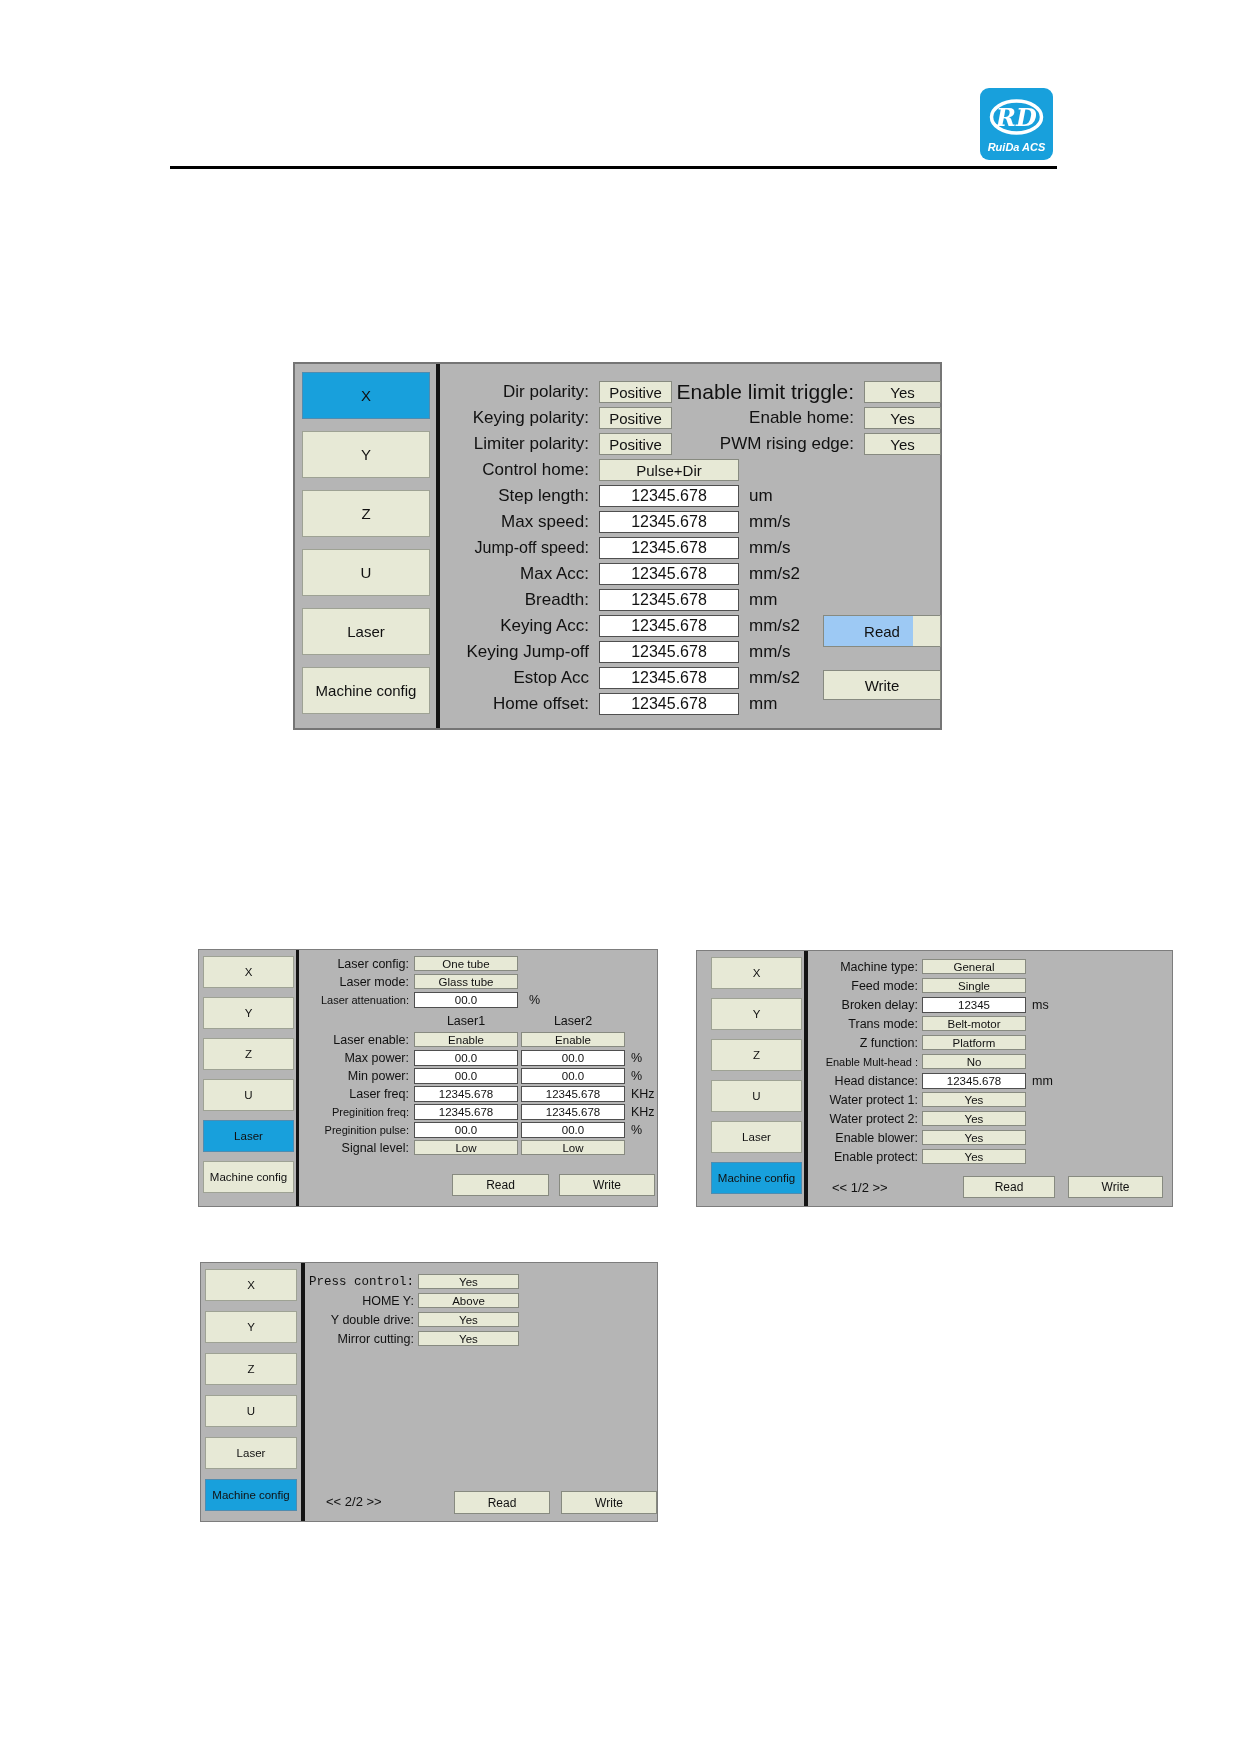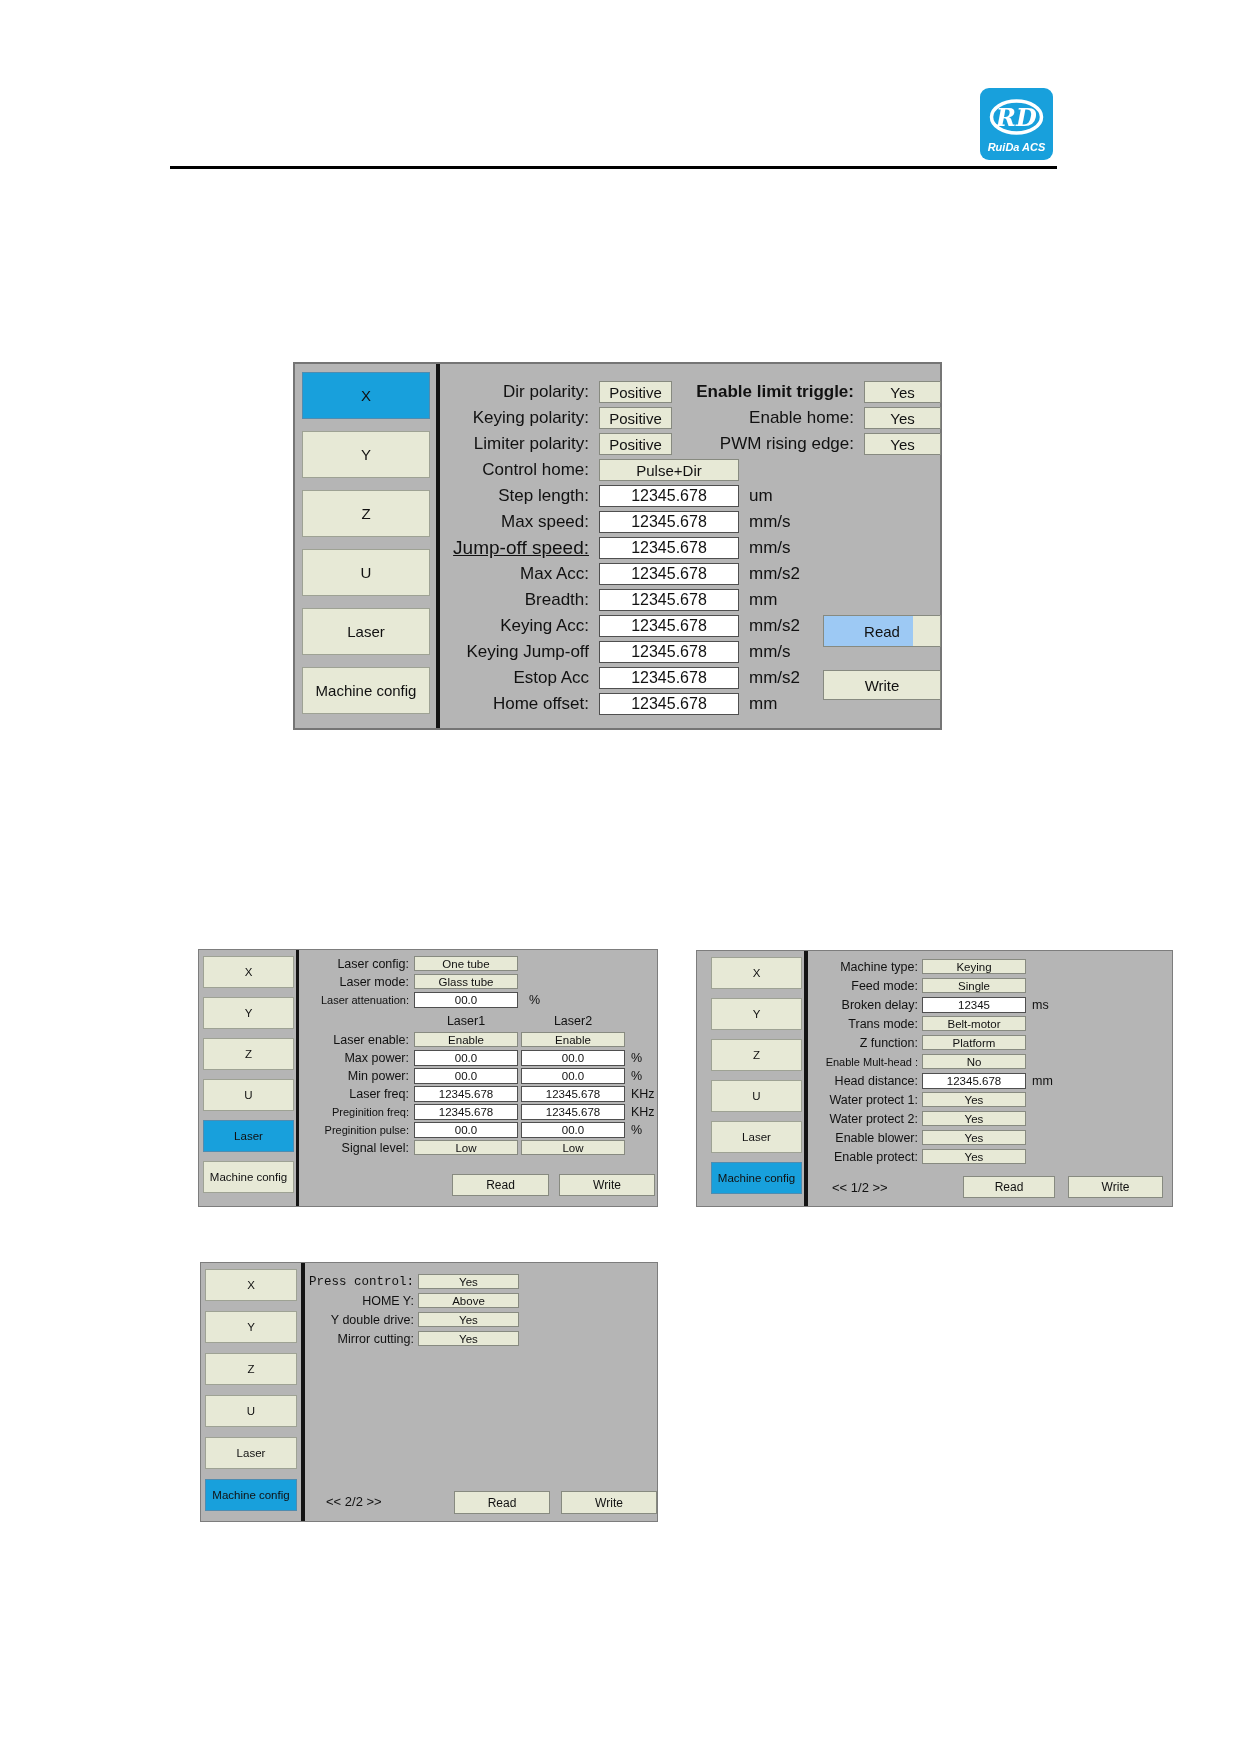--- a/index.html
+++ b/index.html
@@ -72,42 +72,42 @@
     <div class="lbl" style="left: 116px; top: 95px; width: 178px; height: 22px; font-size: 17px;">Control home:</div>
     <div class="vbtn" style="left: 304px; top: 95px; width: 140px; height: 22px; font-size: 15px;">
       <span>Pulse+Dir</span>
     </div>
     <div class="lbl" style="left: 116px; top: 121px; width: 178px; height: 22px; font-size: 17px;">Step length:</div>
     <div class="vinput" style="left: 304px; top: 121px; width: 140px; height: 22px; font-size: 16px;">12345.678</div>
     <div class="unit" style="left: 454px; top: 121px; height: 22px; font-size: 17px;">um</div>
     <div class="lbl" style="left: 116px; top: 147px; width: 178px; height: 22px; font-size: 17px;">Max speed:</div>
     <div class="vinput" style="left: 304px; top: 147px; width: 140px; height: 22px; font-size: 16px;">12345.678</div>
     <div class="unit" style="left: 454px; top: 147px; height: 22px; font-size: 17px;">mm/s</div>
-    <div class="lbl" style="left: 116px; top: 173px; width: 178px; height: 22px; font-size: 19px; text-decoration: underline;">Jump-off speed:</div>
+    <div class="lbl" style="left: 116px; top: 173px; width: 178px; height: 22px; font-size: 16px;">Jump-off speed:</div>
     <div class="vinput" style="left: 304px; top: 173px; width: 140px; height: 22px; font-size: 16px;">12345.678</div>
     <div class="unit" style="left: 454px; top: 173px; height: 22px; font-size: 17px;">mm/s</div>
     <div class="lbl" style="left: 116px; top: 199px; width: 178px; height: 22px; font-size: 17px;">Max Acc:</div>
     <div class="vinput" style="left: 304px; top: 199px; width: 140px; height: 22px; font-size: 16px;">12345.678</div>
     <div class="unit" style="left: 454px; top: 199px; height: 22px; font-size: 17px;">mm/s2</div>
     <div class="lbl" style="left: 116px; top: 225px; width: 178px; height: 22px; font-size: 17px;">Breadth:</div>
     <div class="vinput" style="left: 304px; top: 225px; width: 140px; height: 22px; font-size: 16px;">12345.678</div>
     <div class="unit" style="left: 454px; top: 225px; height: 22px; font-size: 17px;">mm</div>
     <div class="lbl" style="left: 116px; top: 251px; width: 178px; height: 22px; font-size: 17px;">Keying Acc:</div>
     <div class="vinput" style="left: 304px; top: 251px; width: 140px; height: 22px; font-size: 16px;">12345.678</div>
     <div class="unit" style="left: 454px; top: 251px; height: 22px; font-size: 17px;">mm/s2</div>
     <div class="lbl" style="left: 116px; top: 277px; width: 178px; height: 22px; font-size: 17px;">Keying Jump-off</div>
     <div class="vinput" style="left: 304px; top: 277px; width: 140px; height: 22px; font-size: 16px;">12345.678</div>
     <div class="unit" style="left: 454px; top: 277px; height: 22px; font-size: 17px;">mm/s</div>
     <div class="lbl" style="left: 116px; top: 303px; width: 178px; height: 22px; font-size: 17px;">Estop Acc</div>
     <div class="vinput" style="left: 304px; top: 303px; width: 140px; height: 22px; font-size: 16px;">12345.678</div>
     <div class="unit" style="left: 454px; top: 303px; height: 22px; font-size: 17px;">mm/s2</div>
     <div class="lbl" style="left: 116px; top: 329px; width: 178px; height: 22px; font-size: 17px;">Home offset:</div>
     <div class="vinput" style="left: 304px; top: 329px; width: 140px; height: 22px; font-size: 16px;">12345.678</div>
     <div class="unit" style="left: 454px; top: 329px; height: 22px; font-size: 17px;">mm</div>
-    <div class="lbl" style="left: 345px; top: 17px; width: 214px; height: 22px; font-size: 17px; font-weight: bold;">Enable limit triggle:</div>
+    <div class="lbl" style="left: 345px; top: 17px; width: 214px; height: 22px; font-size: 21px;">Enable limit triggle:</div>
     <div class="vbtn" style="left: 569px; top: 17px; width: 77px; height: 22px; font-size: 15px;">
       <span>Yes</span>
     </div>
     <div class="lbl" style="left: 345px; top: 43px; width: 214px; height: 22px; font-size: 17px;">Enable home:</div>
     <div class="vbtn" style="left: 569px; top: 43px; width: 77px; height: 22px; font-size: 15px;">
       <span>Yes</span>
     </div>
     <div class="lbl" style="left: 345px; top: 69px; width: 214px; height: 22px; font-size: 17px;">PWM rising edge:</div>
     <div class="vbtn" style="left: 569px; top: 69px; width: 77px; height: 22px; font-size: 15px;">
       <span>Yes</span>
@@ -209,21 +209,21 @@
     </div>
     <div class="sbtn" style="left: 14px; top: 170px; width: 91px; height: 32px; font-size: 11.5px;">
       <span>Laser</span>
     </div>
     <div class="sbtn sel" style="left: 14px; top: 211px; width: 91px; height: 32px; font-size: 11.5px;">
       <span>Machine config</span>
     </div>
     <div class="divider" style="left: 107px; width: 4px;"></div>
     <div class="lbl" style="left: 8px; top: 8px; width: 213px; height: 16px; font-size: 12.5px;">Machine type:</div>
     <div class="vbtn" style="left: 225px; top: 8px; width: 104px; height: 15px; font-size: 11.5px;">
-      <span>Keying</span>
+      <span>General</span>
     </div>
     <div class="lbl" style="left: 8px; top: 27px; width: 213px; height: 16px; font-size: 12.5px;">Feed mode:</div>
     <div class="vbtn" style="left: 225px; top: 27px; width: 104px; height: 15px; font-size: 11.5px;">
       <span>Single</span>
     </div>
     <div class="lbl" style="left: 8px; top: 46px; width: 213px; height: 16px; font-size: 12.5px;">Broken delay:</div>
     <div class="vinput" style="left: 225px; top: 46px; width: 104px; height: 16px; font-size: 11.5px;">12345</div>
     <div class="unit" style="left: 335px; top: 46px; height: 16px; font-size: 12.5px;">ms</div>
     <div class="lbl" style="left: 8px; top: 65px; width: 213px; height: 16px; font-size: 12.5px;">Trans mode:</div>
     <div class="vbtn" style="left: 225px; top: 65px; width: 104px; height: 15px; font-size: 11.5px;">

